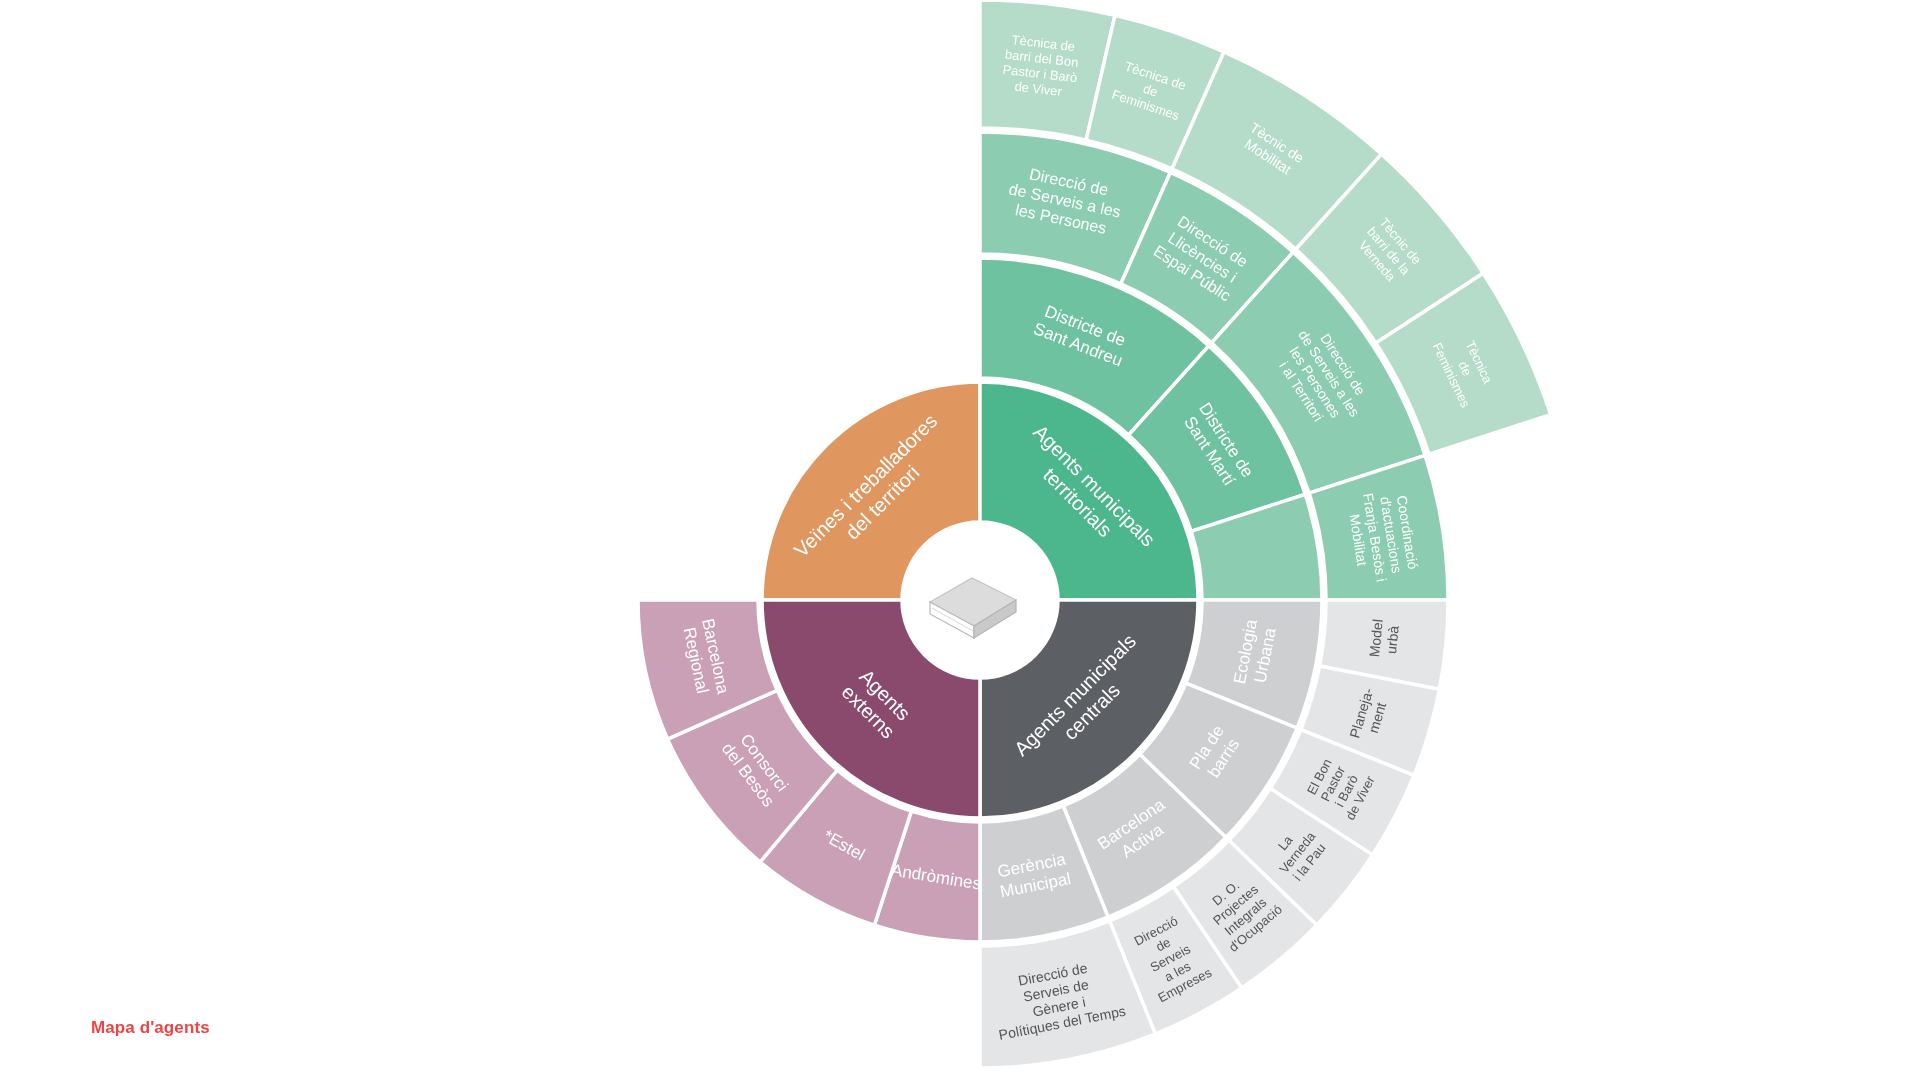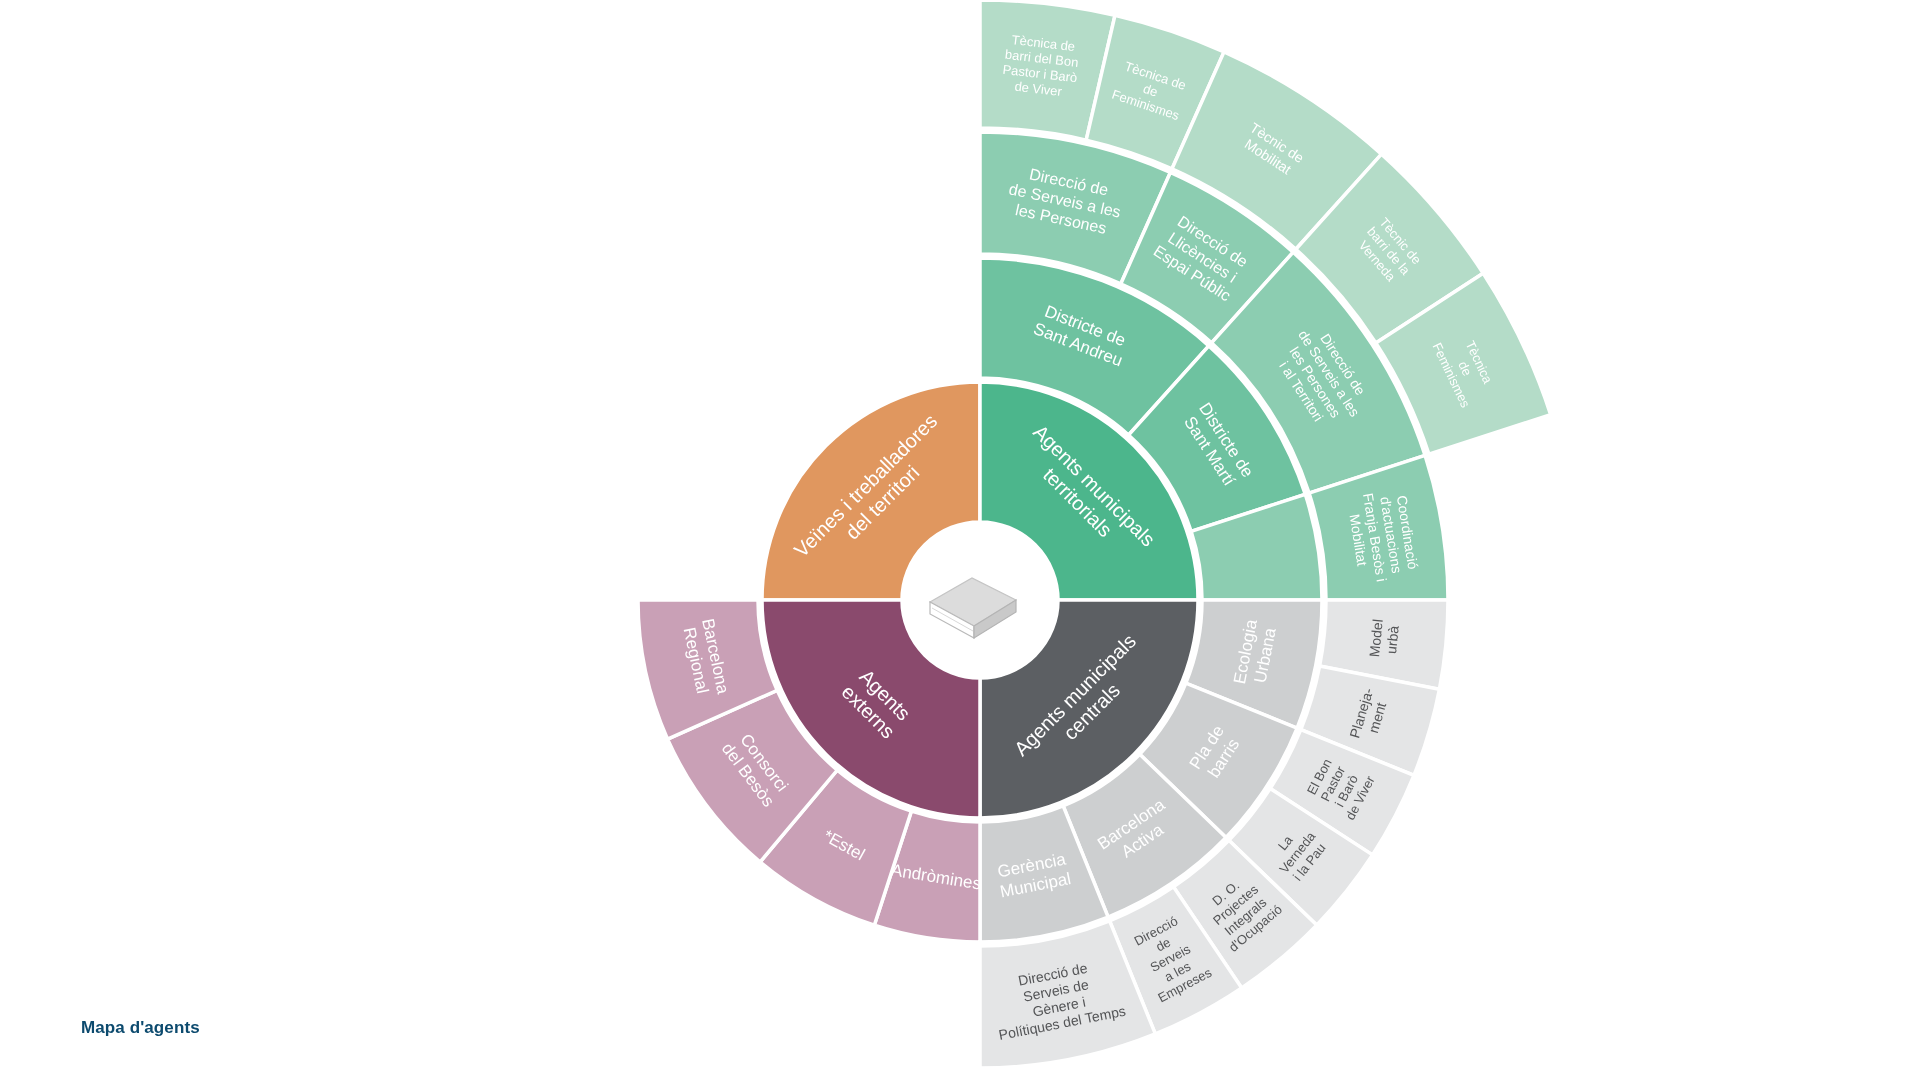--- a/index.html
+++ b/index.html
@@ -24,26 +24,26 @@
     width: 1920px;
     height: 1080px;
   }
   svg { display: block; }
   .seg-label {
     font-family: "Liberation Sans", sans-serif;
     pointer-events: none;
   }
   #page-title {
     position: absolute;
-    left: 81px;
+    left: 91px;
     top: 1018px;
     font-family: "Liberation Sans", sans-serif;
     font-size: 17px;
     font-weight: bold;
-    color: #0c4a6e;
+    color: #ef4444;
     letter-spacing: 0.1px;
     white-space: nowrap;
     text-align: right;
   }
 </style>
 </head>
 <body>
 
 <div id="page">
 

